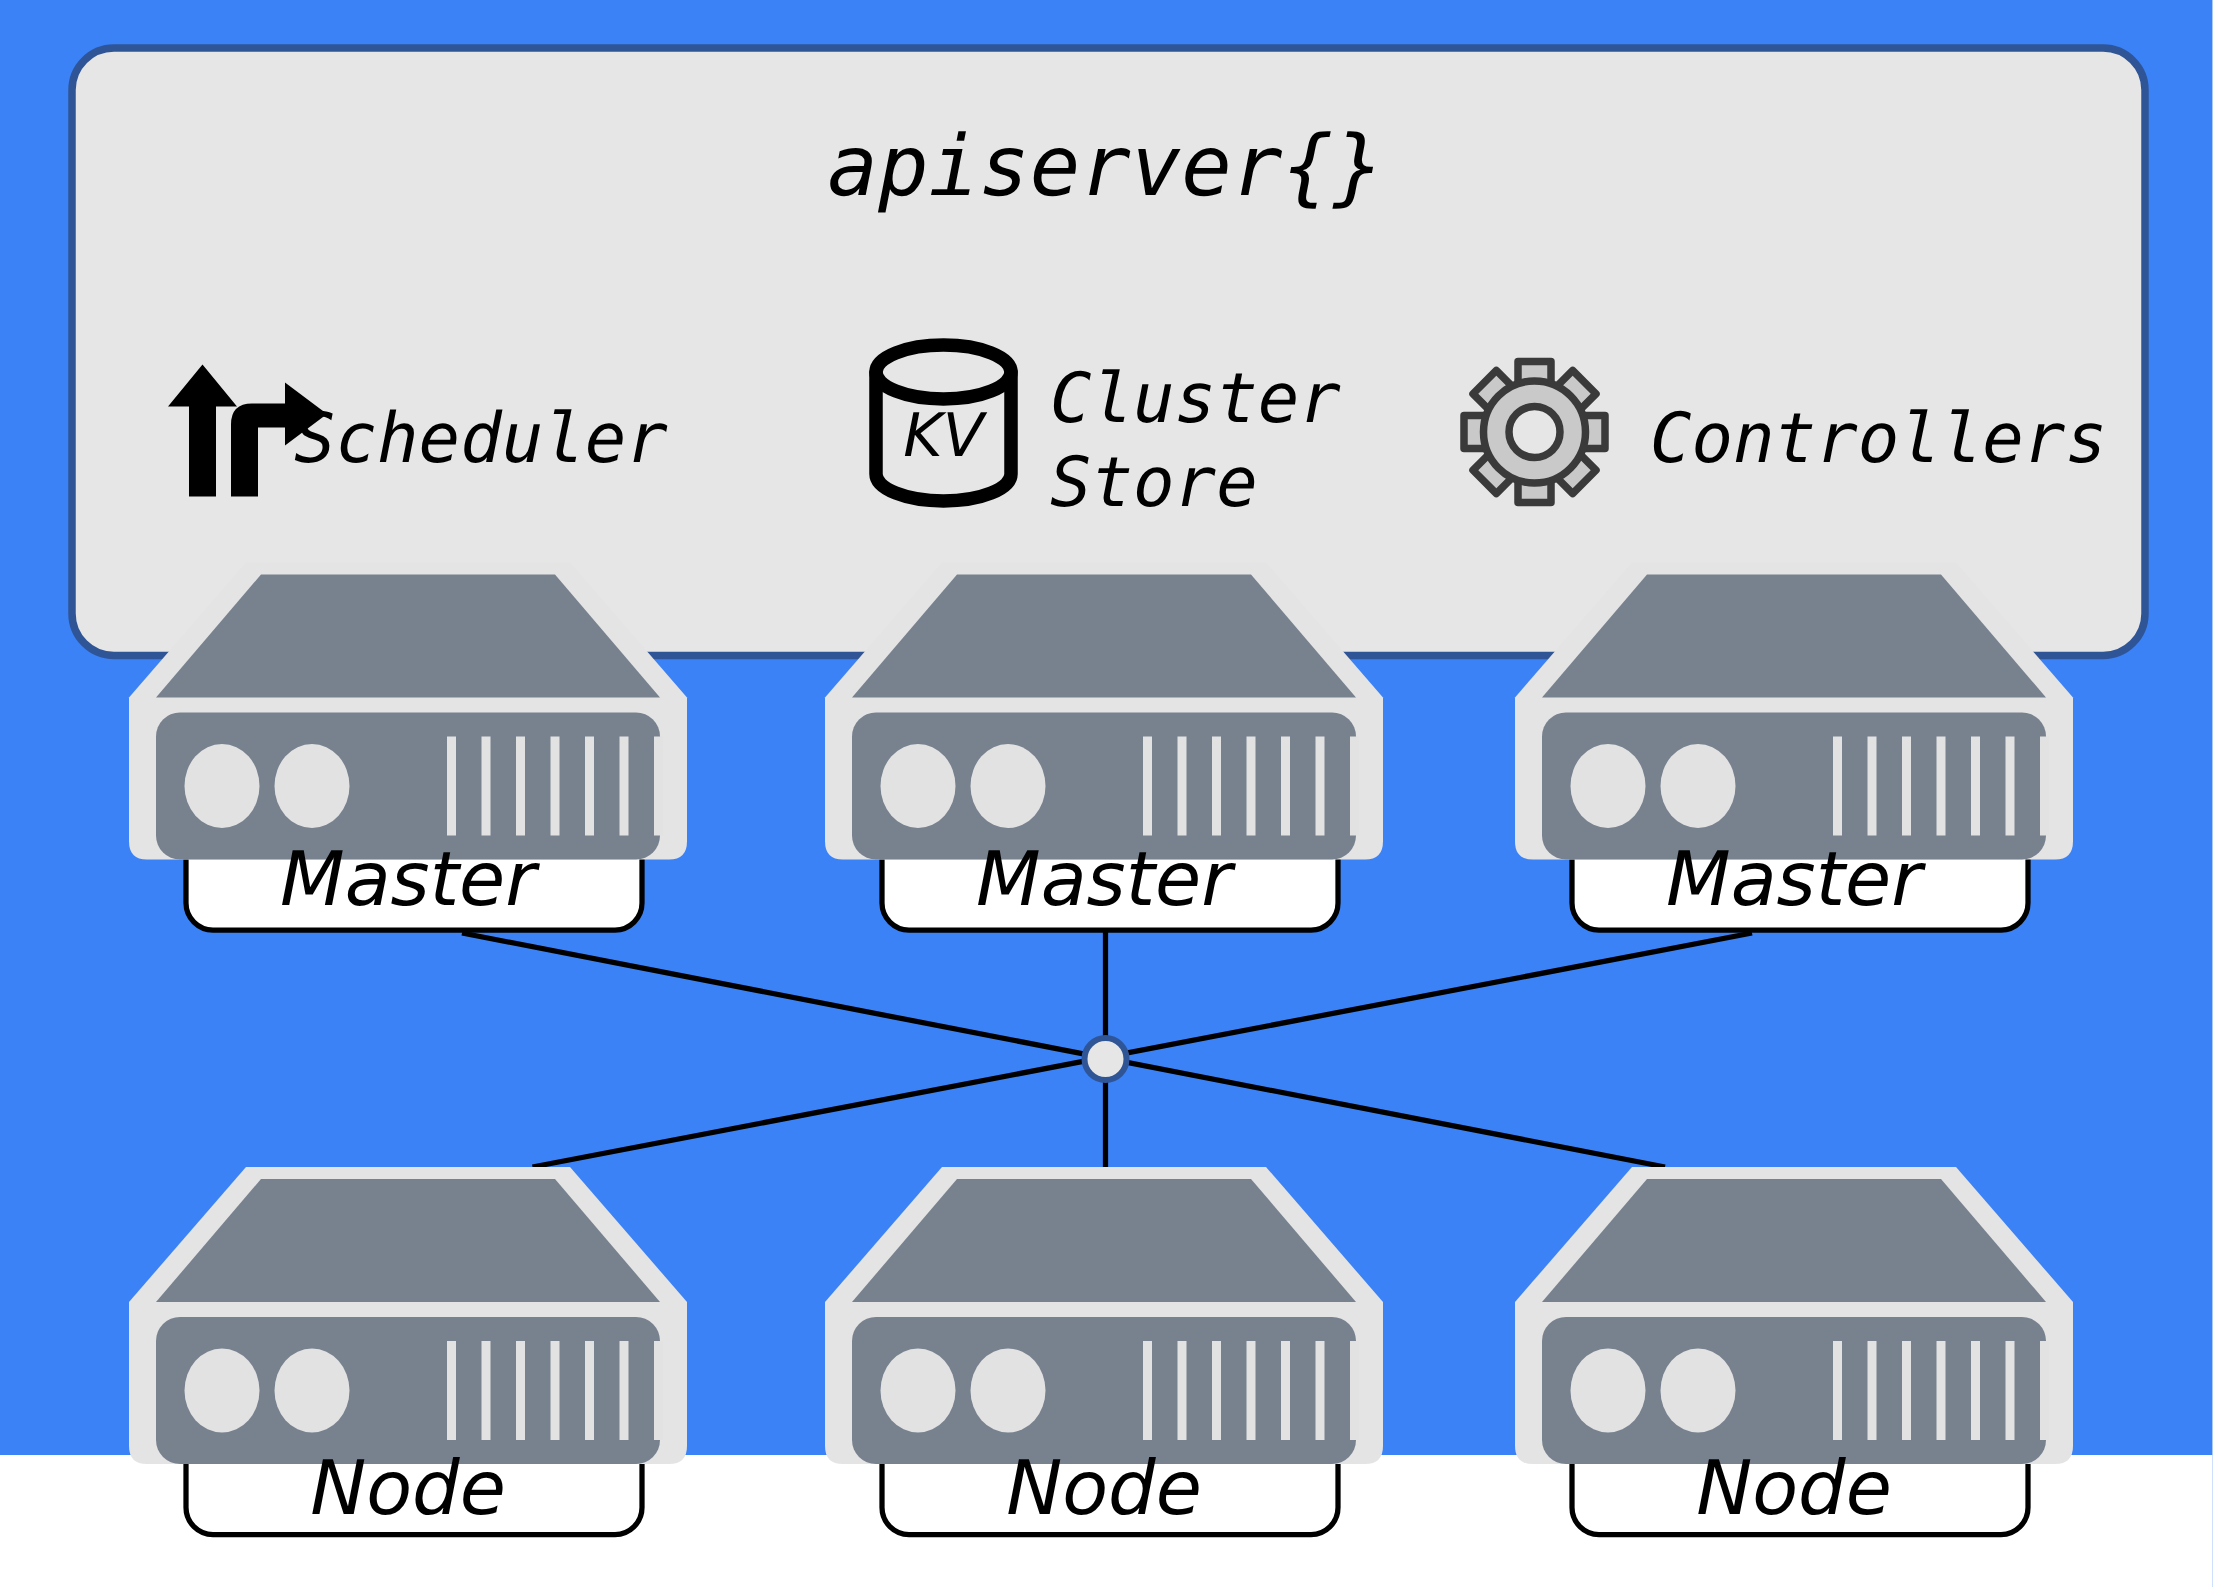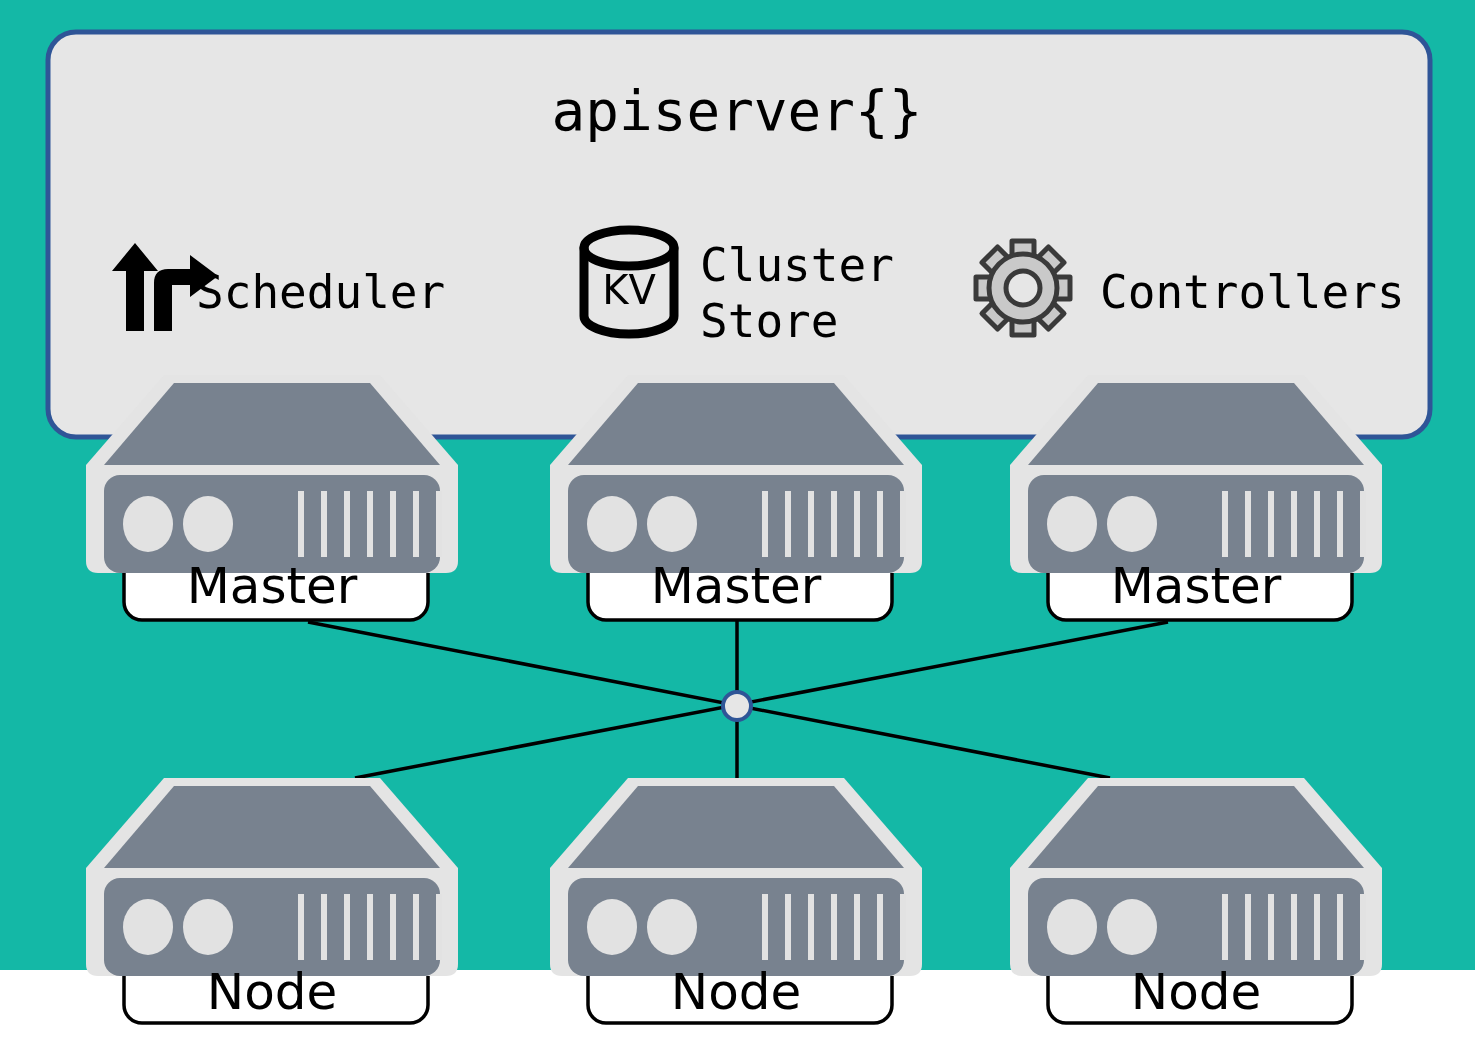--- a/index.html
+++ b/index.html
@@ -10,21 +10,22 @@
   body {
     width: 1475px;
     height: 1058px;
     font-family: "DejaVu Sans", sans-serif;
     overflow: hidden;
   }
   #diagram-root {
     position: relative;
     width: 1475px;
     height: 970px;
-    background: #14b8a6;
+    background: #3b82f6;
+    font-style: italic;
   }
   svg.canvas {
     position: absolute;
     top: 0;
     left: 0;
     width: 1475px;
     height: 1058px;
     display: block;
   }
   .title-text {

